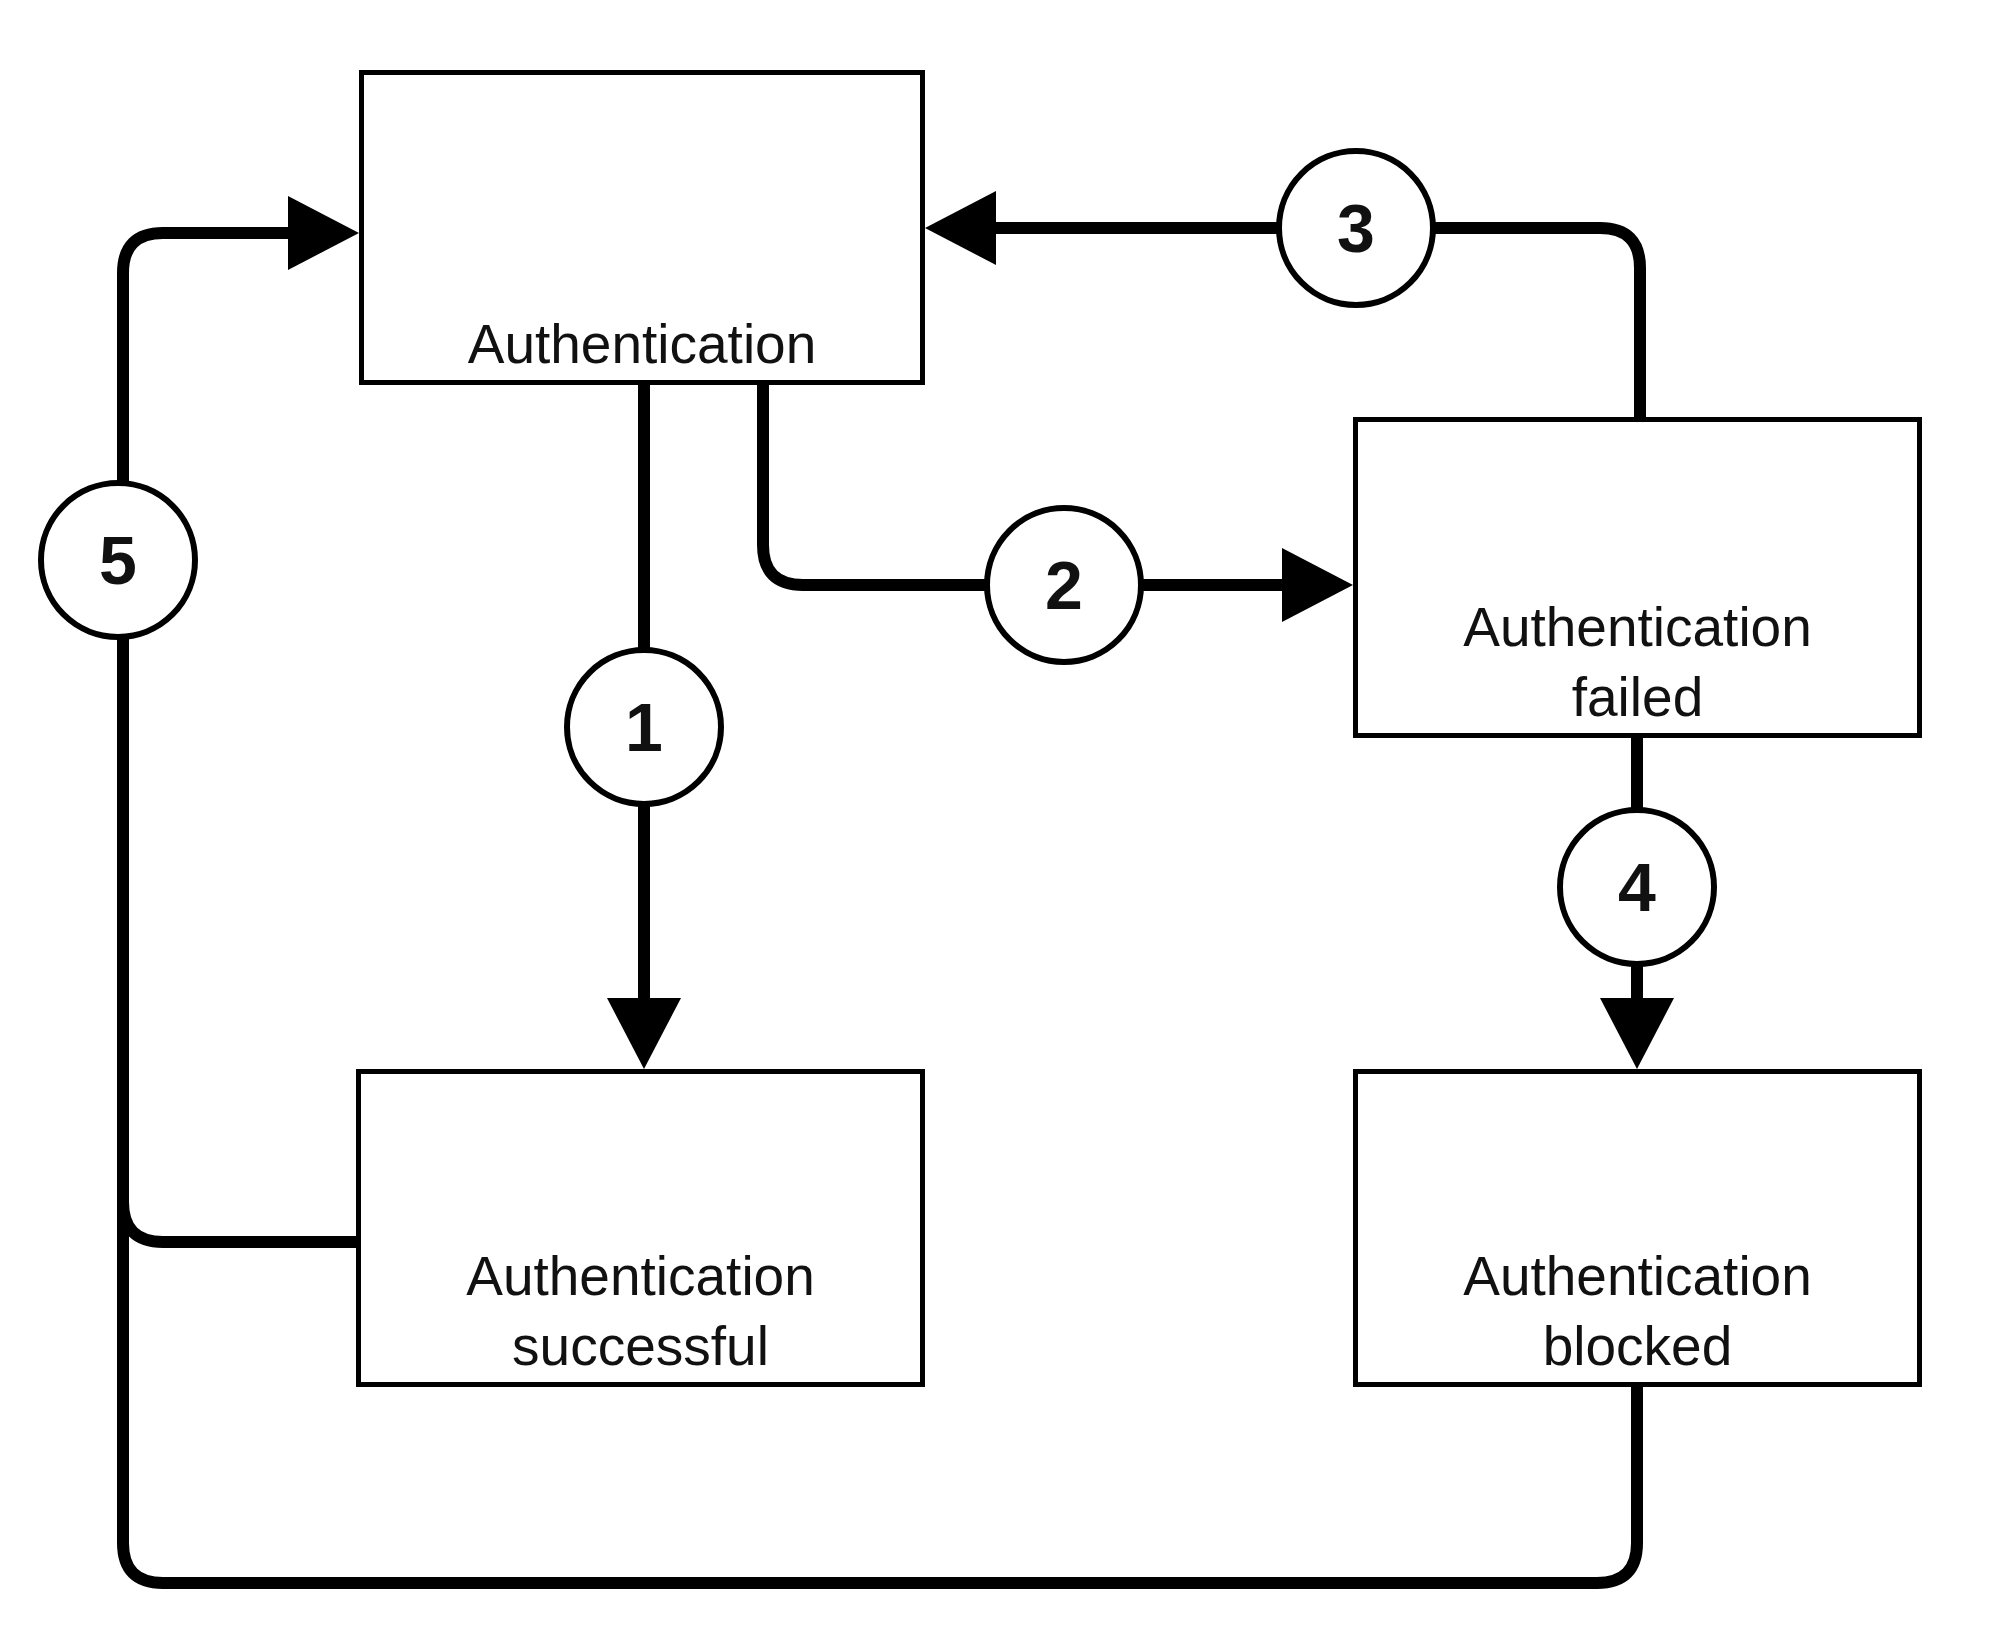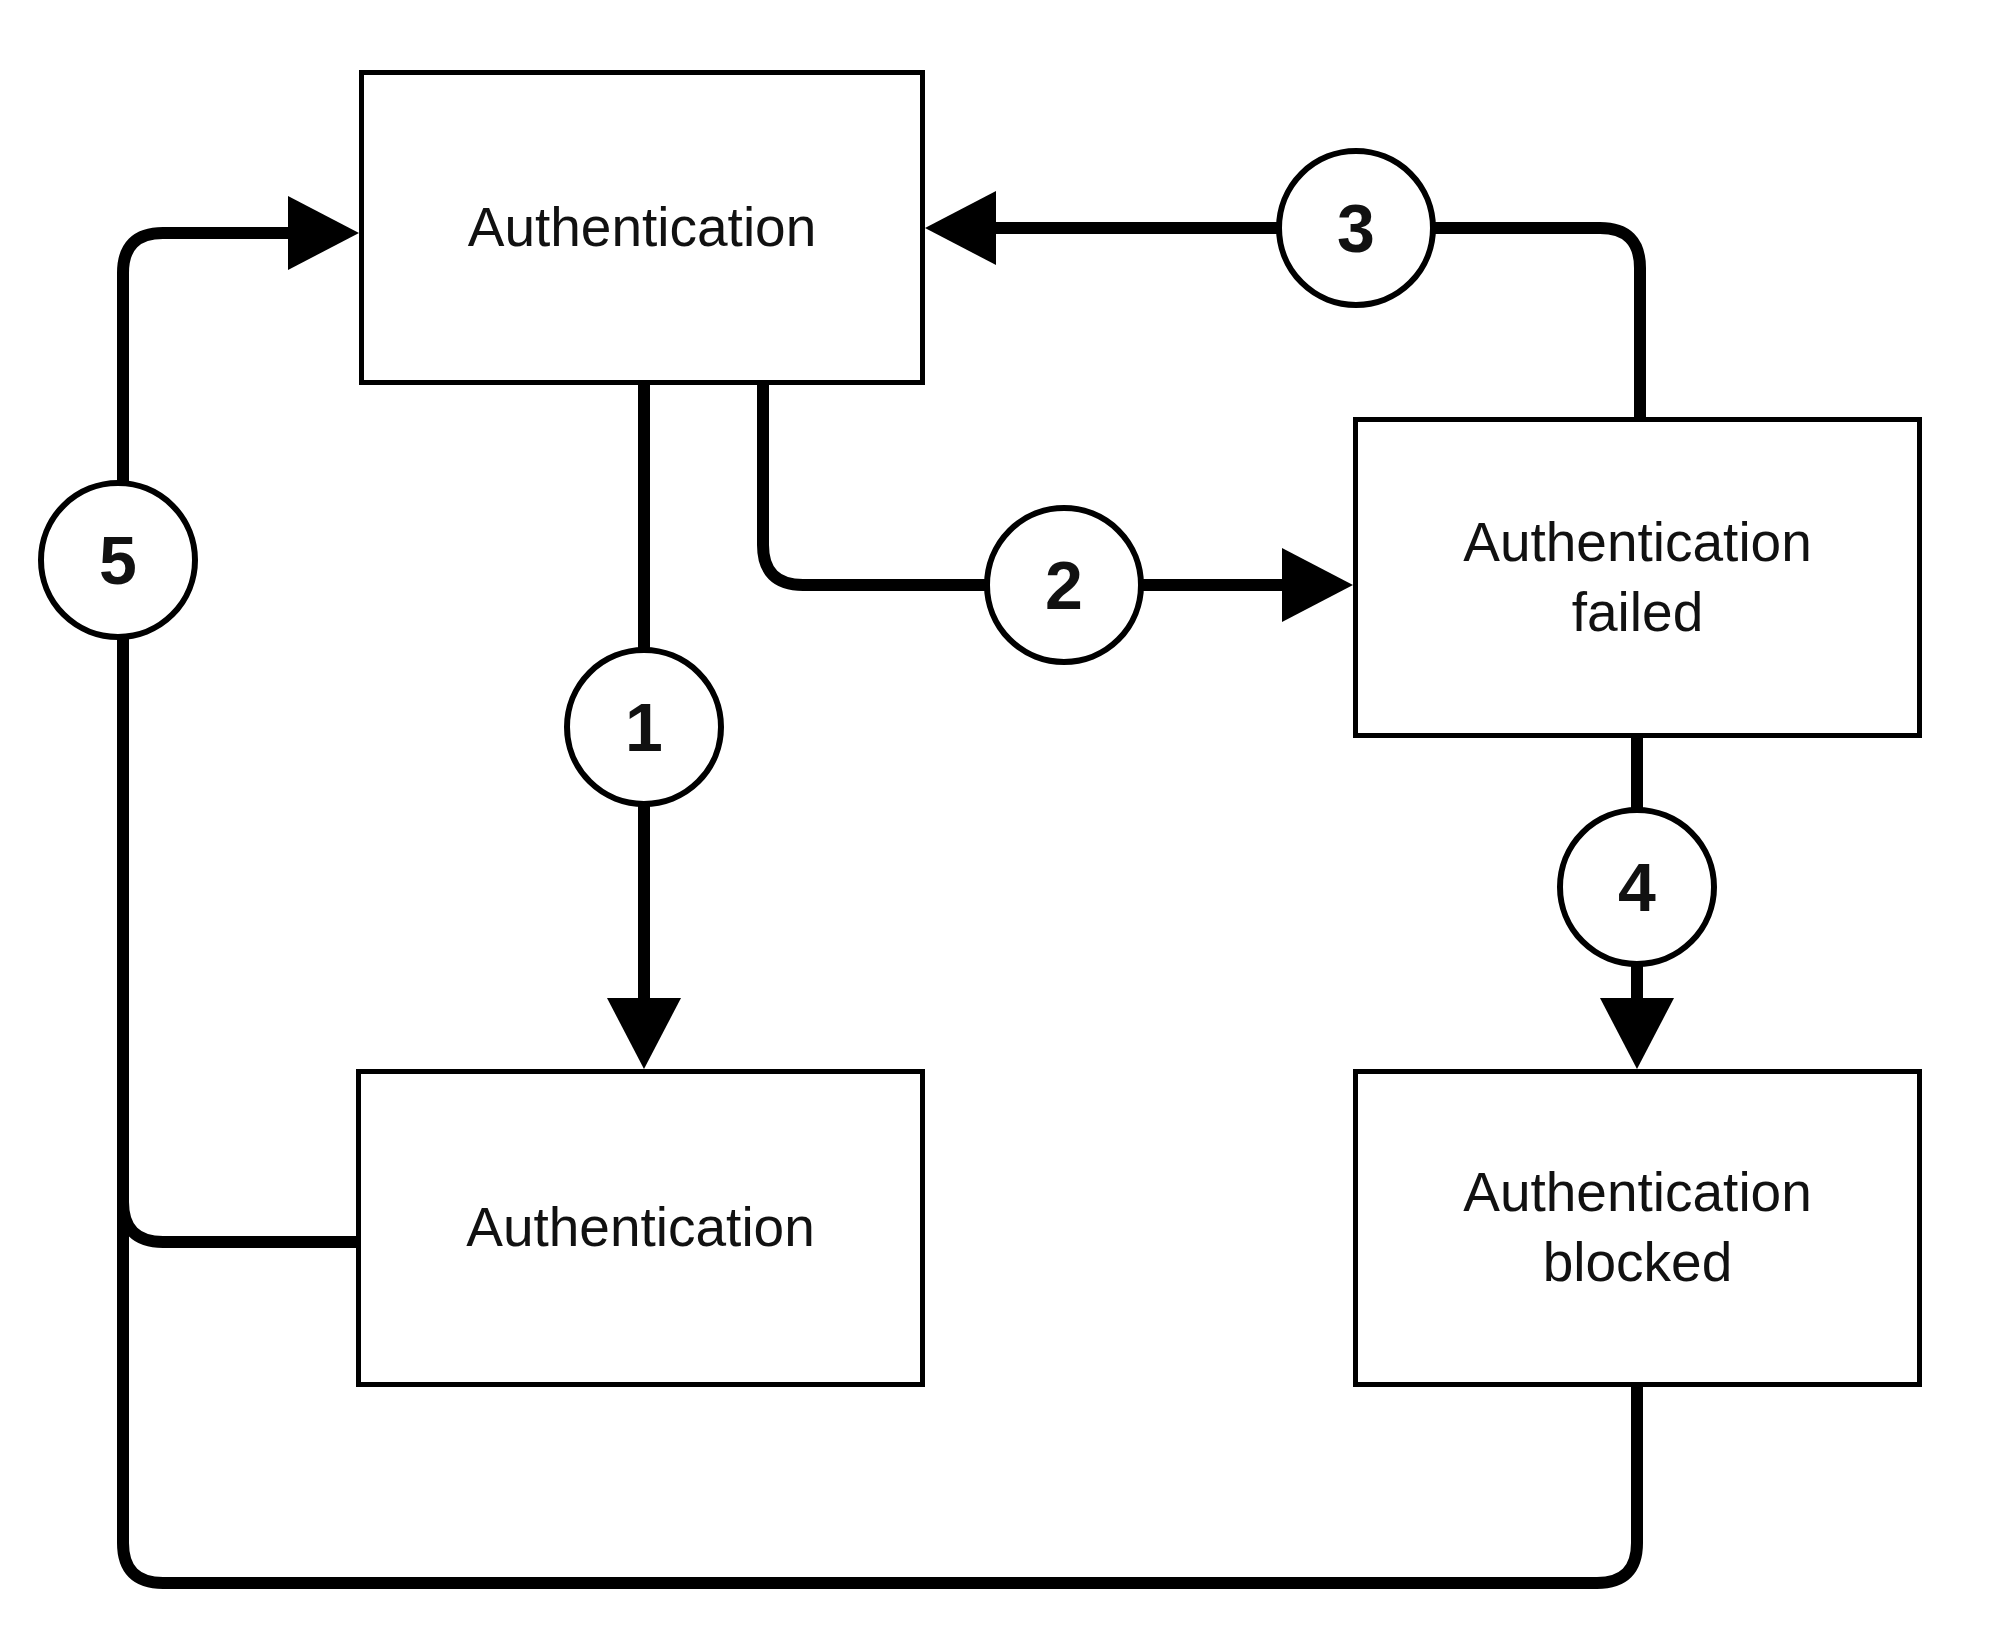--- a/index.html
+++ b/index.html
@@ -32,21 +32,21 @@
   .arrowhead {
     fill: #000000;
     stroke: none;
   }
   .node {
     position: absolute;
     box-sizing: border-box;
     background: #ffffff;
     border: 5px solid #000000;
     display: flex;
-    align-items: center;
+    align-items: flex-end;
     justify-content: center;
     text-align: center;
     z-index: 2;
   }
   .node-label {
     font-size: 55px;
     line-height: 1.27;
     font-weight: 400;
     color: #111111;
   }
@@ -112,20 +112,21 @@
   <div class="node" id="node-failed">
     <div class="node-label">
       <span>Authentication</span>
       <span>failed</span>
     </div>
   </div>
 
   <div class="node" id="node-successful">
     <div class="node-label">
       <span>Authentication</span>
+      <span>successful</span>
     </div>
   </div>
 
   <div class="node" id="node-blocked">
     <div class="node-label">
       <span>Authentication</span>
       <span>blocked</span>
     </div>
   </div>
 

